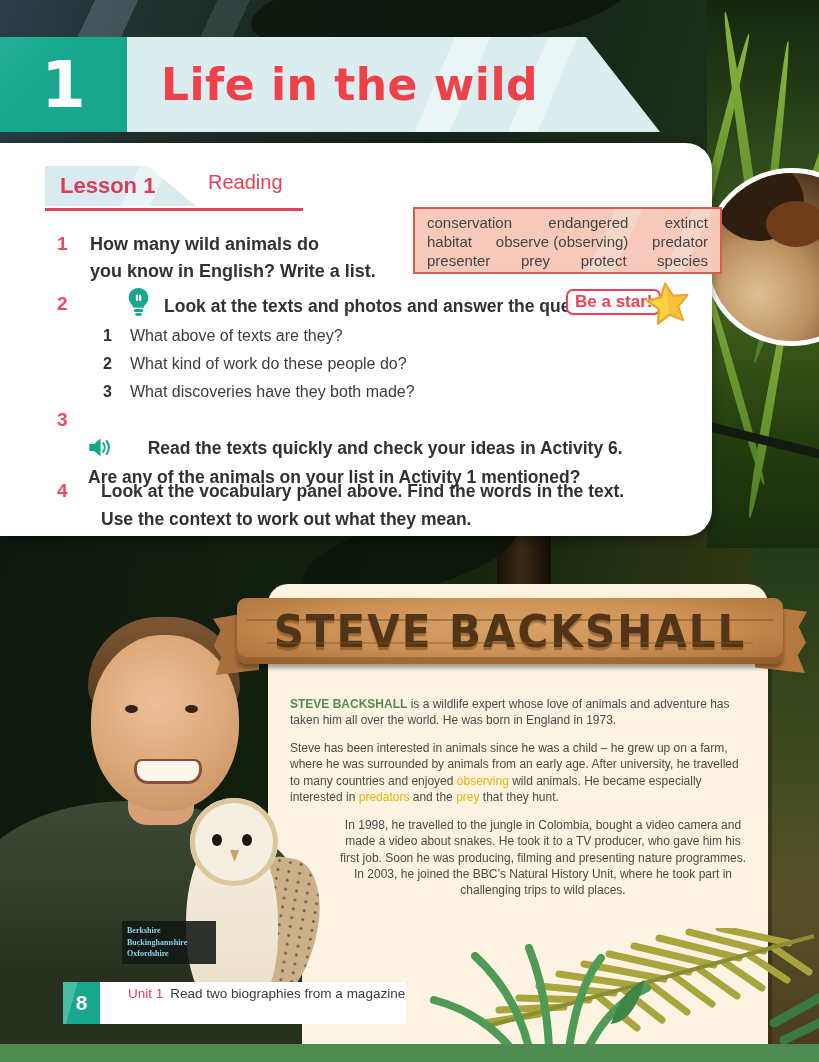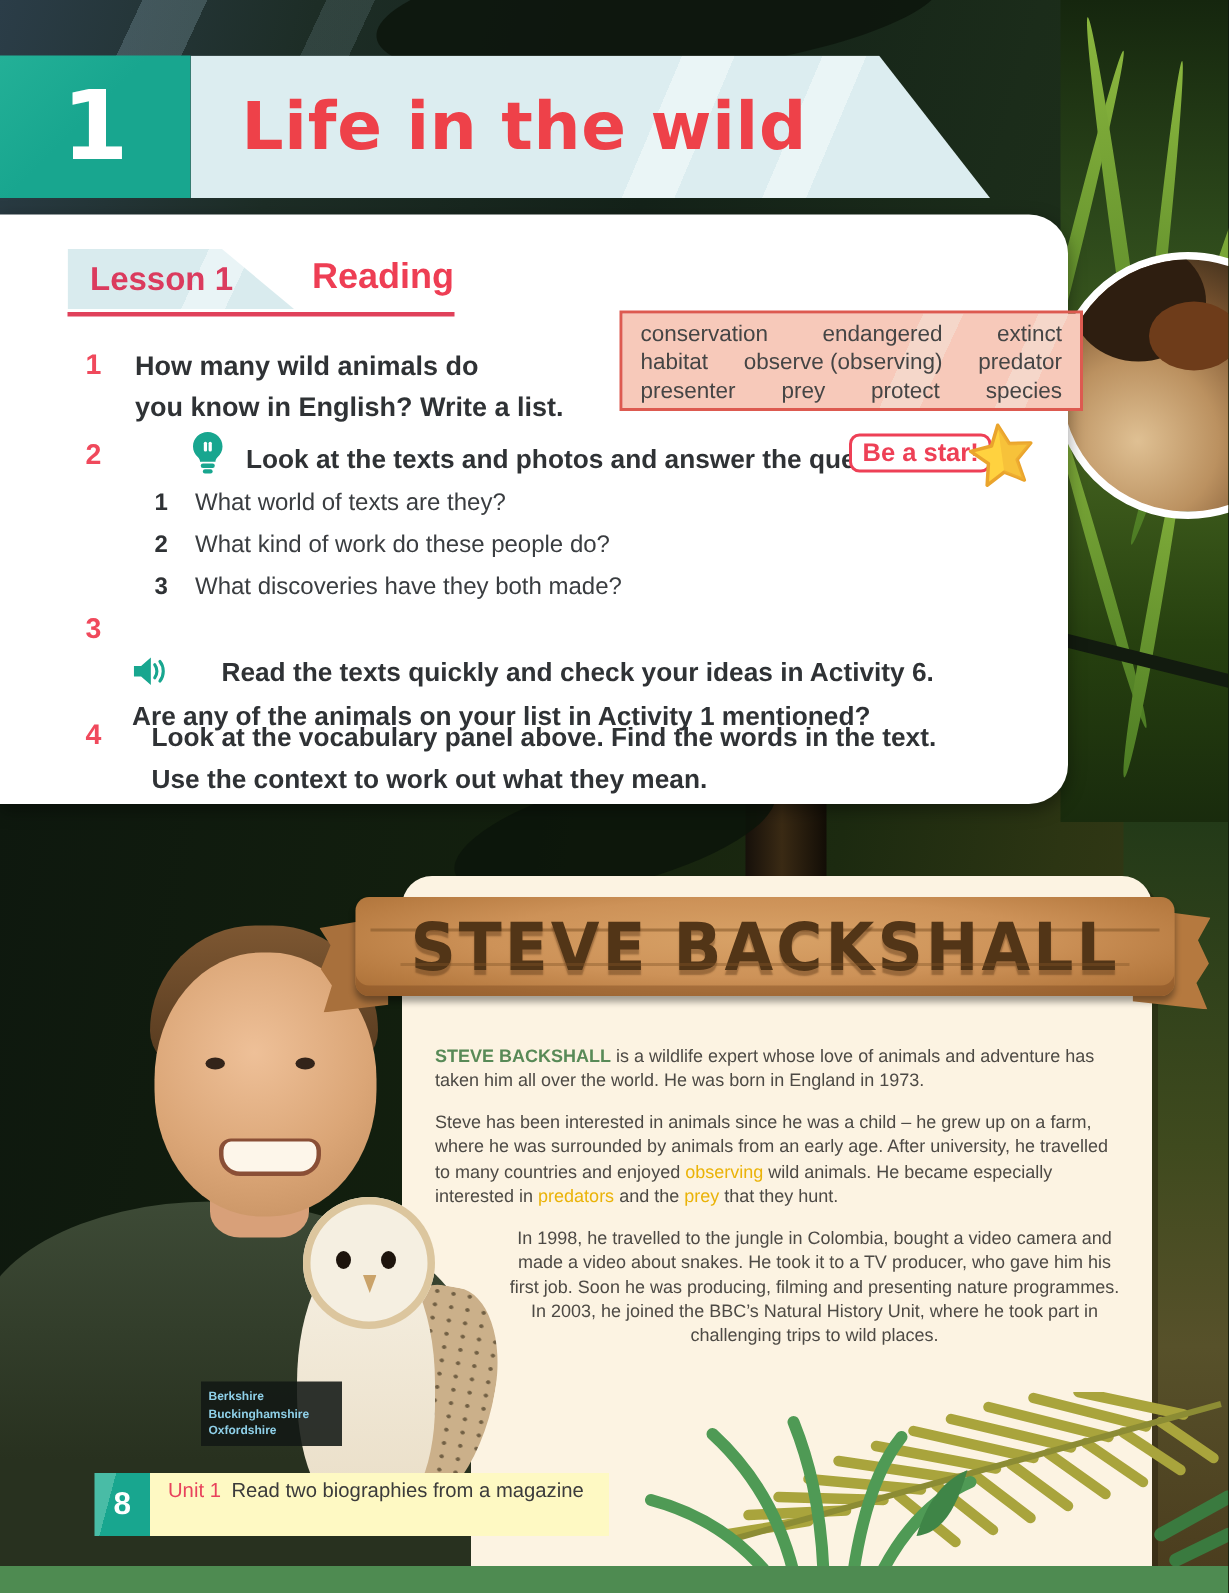--- a/index.html
+++ b/index.html
@@ -50,21 +50,21 @@
     font-size:44px;letter-spacing:.5px;padding-left:34px;}
 
   
   .card{left:0;top:143px;width:712px;height:393px;background:#fff;border-radius:0 26px 26px 0;
     box-shadow:0 4px 12px rgba(0,0,0,.4);z-index:3;}
   .lesson-banner{left:45px;top:166px;width:153px;height:40px;z-index:4;
     background:linear-gradient(115deg,#d9ebee 0 55%,#e9f4f6 55% 72%,#d9ebee 72%);
     clip-path:polygon(0 0,103px 0,151px 40px,0 40px);
     display:flex;align-items:center;}
   .lesson-label{color:#db3b5e;font-weight:bold;font-size:22px;padding-left:15px;}
-  .lesson-skill{left:208px;top:171px;color:#ee3e54;font-weight:bold;font-size:24px;z-index:4;}
+  .lesson-skill{left:208px;top:171px;color:#ee3e54;font-weight:normal;font-size:20px;z-index:4;}
   .lesson-rule{left:45px;top:208px;width:258px;height:3px;background:#e0415a;z-index:4;}
 
   .anum{color:#f0495c;font-weight:bold;font-size:19px;z-index:4;}
   .atext{color:#2f3235;font-weight:bold;font-size:18px;line-height:1.52;z-index:4;white-space:pre-line;}
   .audio-ref{color:#ffffff;font-weight:bold;font-size:17px;margin:0 6px 0 4px;}
   .icon-svg{vertical-align:-4px;}
 
   .vocab-panel{left:413px;top:207px;width:309px;height:67px;z-index:4;
     border:2px solid #dd5a50;box-sizing:border-box;
     background:linear-gradient(115deg,#f7c9ba 0 60%,#f5d7ca 60% 68%,#f7c9ba 68% 83%,#f5d7ca 83% 89%,#f7c9ba 89%);
@@ -100,21 +100,21 @@
     box-shadow:inset 0 -7px 0 rgba(120,70,30,.4),0 4px 4px rgba(0,0,0,.35);
     display:flex;align-items:center;justify-content:center;}
   .sign .plank:before{content:"";position:absolute;left:10px;right:10px;top:21px;height:2px;
     background:rgba(130,85,40,.55);}
   .sign .plank:after{content:"";position:absolute;left:30px;right:30px;top:44px;height:2px;
     background:rgba(130,85,40,.4);}
   .sign-title{position:relative;color:#523517;font-family:"DejaVu Sans",sans-serif;font-weight:bold;
     font-size:42px;letter-spacing:2px;text-shadow:0 3px 1px rgba(90,55,25,.45);transform:scaleY(1.05);}
 
   
-  .photo{left:12px;top:555px;width:318px;height:490px;z-index:4;}
+  .photo{left:0;top:555px;width:318px;height:490px;z-index:4;font-family:Liberation Serif, serif;}
   .photo .shirt{position:absolute;left:-28px;top:246px;width:330px;height:246px;
     background:linear-gradient(180deg,#3d4a36,#28311f 70%);border-radius:50% 55% 0 0/38% 42% 0 0;}
   .photo .neck{position:absolute;left:128px;top:212px;width:66px;height:58px;background:#d8a079;border-radius:30%;}
   .photo .hair{position:absolute;left:88px;top:62px;width:152px;height:96px;
     border-radius:76px 76px 28px 28px;background:linear-gradient(#7d5732,#55391e);}
   .photo .head{position:absolute;left:91px;top:80px;width:148px;height:176px;border-radius:48%;
     background:radial-gradient(circle at 45% 38%,#eec098 0%,#dba677 55%,#c28d5e 100%);}
   .photo .eye{position:absolute;width:13px;height:8px;border-radius:50%;background:#33241a;top:70px;}
   .photo .smile{position:absolute;left:43px;top:124px;width:62px;height:20px;background:#fdf6ea;
     border-radius:8px 8px 14px 14px;border:3px solid #8a4f36;border-top-width:2px;}
@@ -132,22 +132,22 @@
   .photo .shirt-badge{position:absolute;left:122px;top:366px;width:84px;background:rgba(18,24,20,.88);
     padding:4px 5px;line-height:1.45;}
   .photo .shirt-badge div{font-size:8px;font-weight:bold;color:#8fd0e8;}
 
   
   .fronds{right:0;bottom:14px;z-index:6;}
   .footer-tab{left:63px;top:982px;width:37px;height:42px;z-index:7;
     background:linear-gradient(105deg,#49bca6 0 30%,#18a68f 30%);
     display:flex;align-items:center;justify-content:center;}
   .footer-page{color:#fff;font-weight:bold;font-size:21px;}
-  .footer-box{left:100px;top:982px;width:306px;height:42px;background:#fef9c3;z-index:7;
-    padding:4px 10px 0 12px;box-sizing:border-box;}
+  .footer-box{left:100px;top:982px;width:306px;height:42px;background:#ffffff;z-index:7;
+    padding:4px 10px 0 28px;box-sizing:border-box;}
   .footer-line1{font-size:13.5px;color:#3b3b3b;white-space:nowrap;}
   .footer-unit{color:#e8425c;margin-right:7px;}
   .footer-line2{font-size:13px;color:#6d7478;margin-top:2px;}
   .green-bar{left:0;top:1044px;width:819px;height:18px;background:#4e8b51;z-index:7;}
 </style>
 </head>
 <body>
 
 <div class="page">
 
@@ -223,21 +223,21 @@
   <div class="abs atext" style="left:164px;top:293px;white-space:nowrap;font-size:17.5px;">Look at the texts and photos and answer the questions.</div>
   <div class="abs badge">Be a star!</div>
   <svg class="abs star" width="46" height="46" viewBox="0 0 40 40" style="transform:rotate(-8deg);">
     <path fill="#ffd23f" stroke="#eaa42c" stroke-width="2" stroke-linejoin="round" d="M20 2l5.2 11.4 12.4 1.4-9.2 8.5 2.5 12.3L20 29.4 9.1 35.6l2.5-12.3-9.2-8.5 12.4-1.4z"></path>
     <path fill="#f0b437" opacity=".55" d="M20 2l5.2 11.4 12.4 1.4-9.2 8.5 2.5 12.3L20 29.4z"></path>
   </svg>
 
   <div class="abs subqs">
       <div class="subq">
         <span class="qn">1</span>
-        <span>What world of texts are they?</span>
+        <span>What above of texts are they?</span>
       </div>
       <div class="subq">
         <span class="qn">2</span>
         <span>What kind of work do these people do?</span>
       </div>
       <div class="subq">
         <span class="qn">3</span>
         <span>What discoveries have they both made?</span>
       </div>
     </div>

